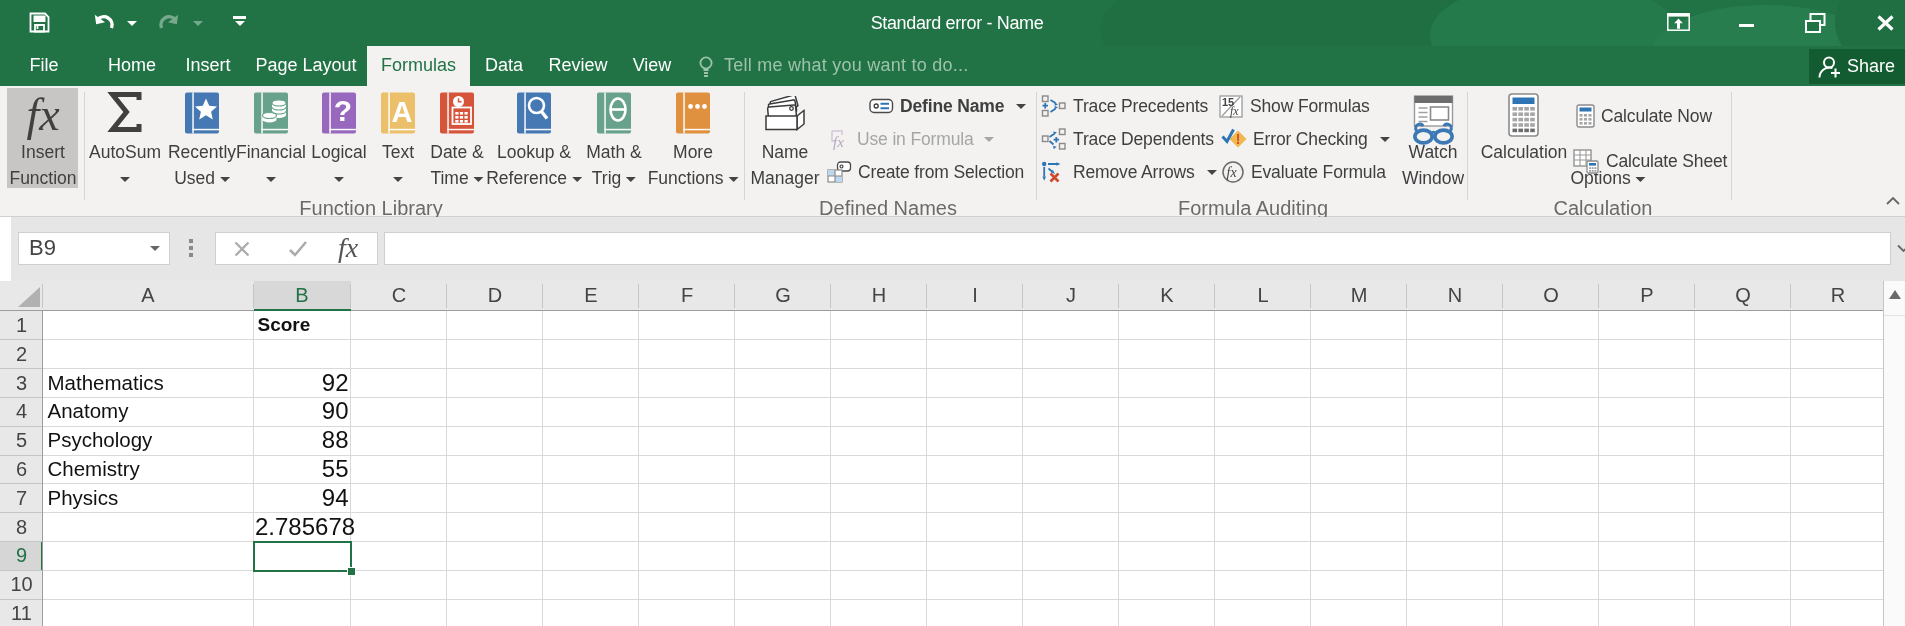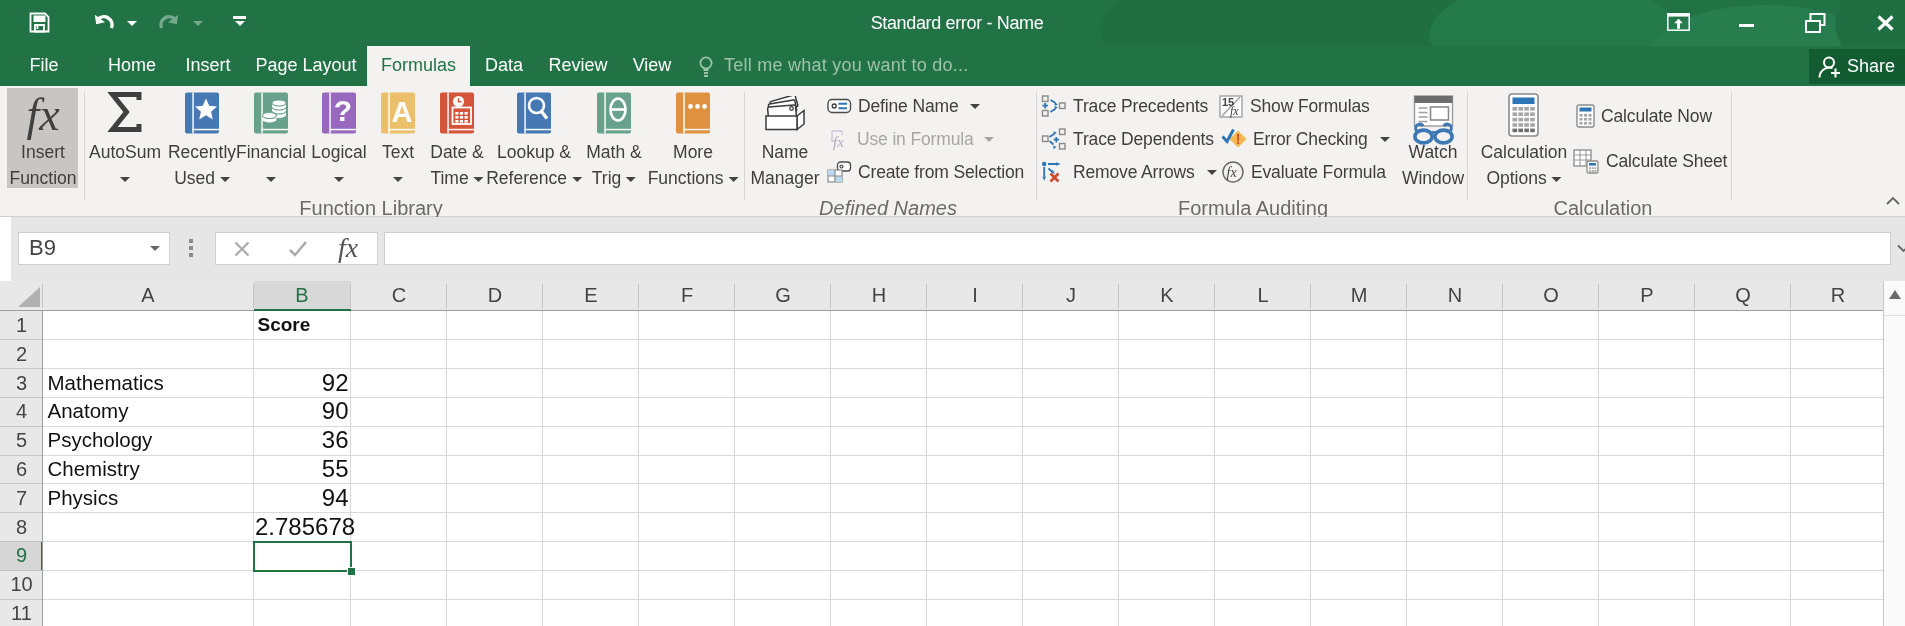--- a/index.html
+++ b/index.html
@@ -239,21 +239,21 @@
         <rect x="9" y="6" width="27" height="12" rx="1.5" transform="rotate(-10 22 12)"></rect>
         <rect x="8" y="10" width="28" height="12" rx="1.5" transform="rotate(-5 22 16)"></rect>
         <path d="M37 20 L44 14.5 L44 28 L37 33.5 Z" fill="#fff"></path>
         <rect x="6" y="20" width="31" height="13.5"></rect>
       </g>
       <circle cx="31.5" cy="12.5" r="1.8" fill="none" stroke="#3a3a3a" stroke-width="1.3"></circle>
     </svg>
     <div class="bl" style="left:785px;top:55px;">Name</div>
     <div class="bl" style="left:785px;top:81px;">Manager</div>
 
-    <div class="smrow" style="left:827px;top:8px;">
+    <div class="smrow" style="left:869px;top:8px;font-weight:bold;">
       <svg width="25" height="18" viewBox="0 0 25 18">
         <rect x="1" y="2.5" width="22.5" height="13" rx="4" fill="#fff" stroke="#4a4a4a" stroke-width="1.4"></rect>
         <circle cx="7.2" cy="9" r="2" fill="none" stroke="#3a3a3a" stroke-width="1.3"></circle>
         <path d="M11.5 6.8 h8.5 M11.5 11.2 h8.5" stroke="#2e75b6" stroke-width="2"></path>
       </svg>
       <span class="t">Define Name</span>
       <span class="dar" style="margin-left:12px;border-top-color:#444;"></span>
     </div>
 
     <div class="smrow" style="left:829px;top:41px;">
@@ -269,21 +269,21 @@
       <svg width="25" height="22" viewBox="0 0 25 22">
         <rect x="10.5" y="1" width="13" height="9" rx="3" fill="#fff" stroke="#4a4a4a" stroke-width="1.3"></rect>
         <circle cx="14.5" cy="5.5" r="1.5" fill="none" stroke="#3a3a3a" stroke-width="1.1"></circle>
         <rect x="1" y="9" width="14" height="12" fill="#fff" stroke="#8a8a8a" stroke-width="1.2"></rect>
         <rect x="1" y="9" width="7" height="6" fill="#bdd7ee"></rect>
         <rect x="8" y="15" width="7" height="6" fill="#bdd7ee"></rect>
         <path d="M1 15 h14 M8 9 v12" stroke="#8a8a8a" stroke-width="1.2"></path>
       </svg>
       <span class="t">Create from Selection</span>
     </div>
-    <div class="grplabel" style="left:888px;font-style:italic;">Defined Names</div>
+    <div class="grplabel" style="left:888px;">Defined Names</div>
     <div class="vsep" style="left:1036px;"></div>
 
     <div class="smrow" style="left:1041px;top:8px;">
       <svg width="26" height="22" viewBox="0 0 26 22">
         <rect x="1.5" y="1" width="5.5" height="5.5" fill="none" stroke="#8a8a8a" stroke-width="1.4"></rect>
         <rect x="1.5" y="15.5" width="5.5" height="5.5" fill="none" stroke="#8a8a8a" stroke-width="1.4"></rect>
         <rect x="18.5" y="8" width="5.5" height="5.5" fill="none" stroke="#8a8a8a" stroke-width="1.4"></rect>
         <path d="M4.2 8 v5.5 M1.5 10.7 h5.5" stroke="#2e75b6" stroke-width="1.8"></path>
         <path d="M9.5 5 L14.5 8 M9.5 17 L14.5 13.8" stroke="#2e75b6" stroke-width="1.8"></path>
         <path d="M17 9.5 l-3.6 -2.4 l0.4 3.6z" fill="#2e75b6"></path>
@@ -389,21 +389,21 @@
           <rect x="22.2" y="30.2" width="4.6" height="3.6"></rect>
       </g>
       <g fill="#6d6d6d">
         <rect x="4.5" y="35.6" width="4.6" height="3.6"></rect>
           <rect x="10.4" y="35.6" width="4.6" height="3.6"></rect>
           <rect x="16.3" y="35.6" width="4.6" height="3.6"></rect>
           <rect x="22.2" y="35.6" width="4.6" height="3.6"></rect>
       </g>
     </svg>
     <div class="bl" style="left:1524px;top:55px;">Calculation</div>
-    <div class="bl" style="left:1524px;top:81px;">Options <span class="dar"></span></div>
+    <div class="bl" style="left:1608px;top:81px;">Options <span class="dar"></span></div>
 
     <div class="smrow" style="left:1576px;top:18px;">
       <svg width="19" height="24" viewBox="0 0 19 24">
         <rect x="1" y="1" width="17" height="22" rx="2" fill="#fff" stroke="#8a8a8a" stroke-width="1.4"></rect>
         <rect x="3.5" y="3.5" width="12" height="4" fill="#2e75b6"></rect>
         <g fill="#a6a6a6">
           <rect x="3.5" y="10" width="3" height="2.6"></rect>
             <rect x="8" y="10" width="3" height="2.6"></rect>
             <rect x="12.5" y="10" width="3" height="2.6"></rect>
           <rect x="3.5" y="14" width="3" height="2.6"></rect>
@@ -562,21 +562,21 @@
     <div class="ghl" style="left:43px;top:317.5px;width:1840px;"></div>
 
     <div class="cell" style="left:257.5px;top:30px;height:28.8px;line-height:28.8px;font-weight:bold;font-size:19px;">Score</div>
     <div class="cell" style="left:47.5px;top:87.6px;height:28.8px;line-height:28.8px;">Mathematics</div>
     <div class="cell" style="left:47.5px;top:116.4px;height:28.8px;line-height:28.8px;">Anatomy</div>
     <div class="cell" style="left:47.5px;top:145.2px;height:28.8px;line-height:28.8px;">Psychology</div>
     <div class="cell" style="left:47.5px;top:174px;height:32px;line-height:28.8px;">Chemistry</div>
     <div class="cell" style="left:47.5px;top:202.8px;height:28.8px;line-height:28.8px;">Physics</div>
     <div class="cell num" style="left:255px;top:87.6px;width:93.5px;height:28.8px;line-height:28.8px;">92</div>
     <div class="cell num" style="left:255px;top:116.4px;width:93.5px;height:28.8px;line-height:28.8px;">90</div>
-    <div class="cell num" style="left:255px;top:145.2px;width:93.5px;height:28.8px;line-height:28.8px;">36</div>
+    <div class="cell num" style="left:255px;top:145.2px;width:93.5px;height:28.8px;line-height:28.8px;">88</div>
     <div class="cell num" style="left:255px;top:174px;width:93.5px;height:28.8px;line-height:28.8px;">55</div>
     <div class="cell num" style="left:255px;top:202.8px;width:93.5px;height:28.8px;line-height:28.8px;">94</div>
     <div class="cell num" style="left:255px;top:231.6px;width:93.5px;height:28.8px;line-height:28.8px;">2.785678</div>
 
     <div class="abs" style="left:252.5px;top:259.5px;width:99px;height:31px;border:2.5px solid #217346;background:transparent;"></div>
     <div class="abs" style="left:346.5px;top:285.5px;width:9px;height:9px;background:#fff;"></div>
     <div class="abs" style="left:348px;top:287px;width:7px;height:7px;background:#217346;"></div>
 
     <div class="abs" style="left:1883px;top:0;width:22px;height:345px;background:#fafafa;border-left:1px solid #c6c6c6;"></div>
     <svg class="abs" style="left:1889px;top:9px" width="12" height="9" viewBox="0 0 12 9">

